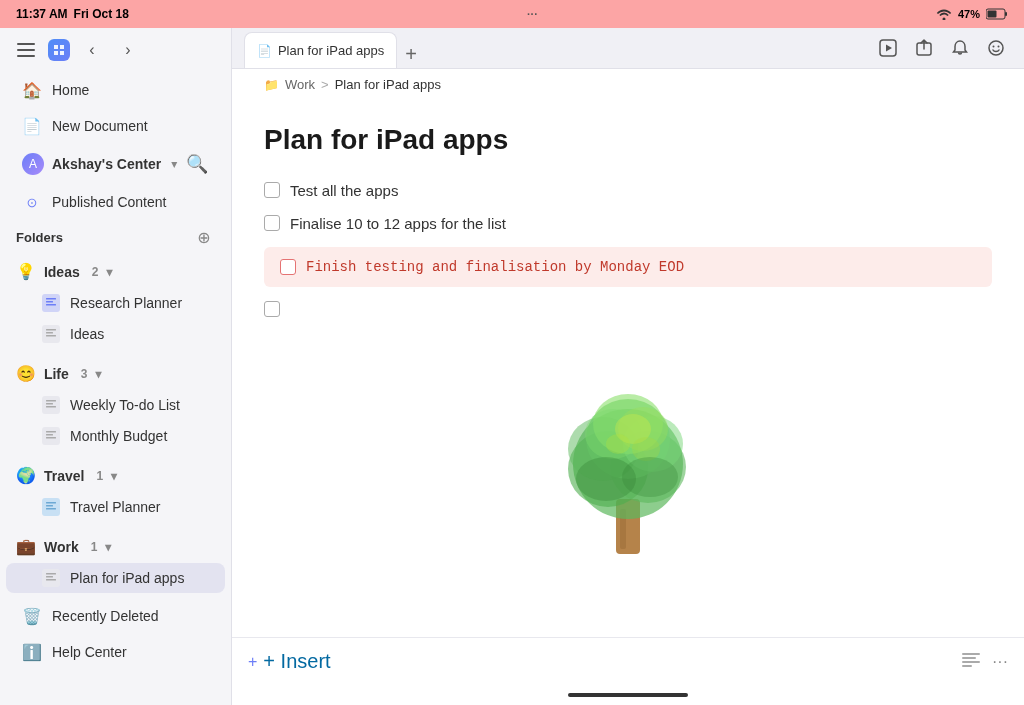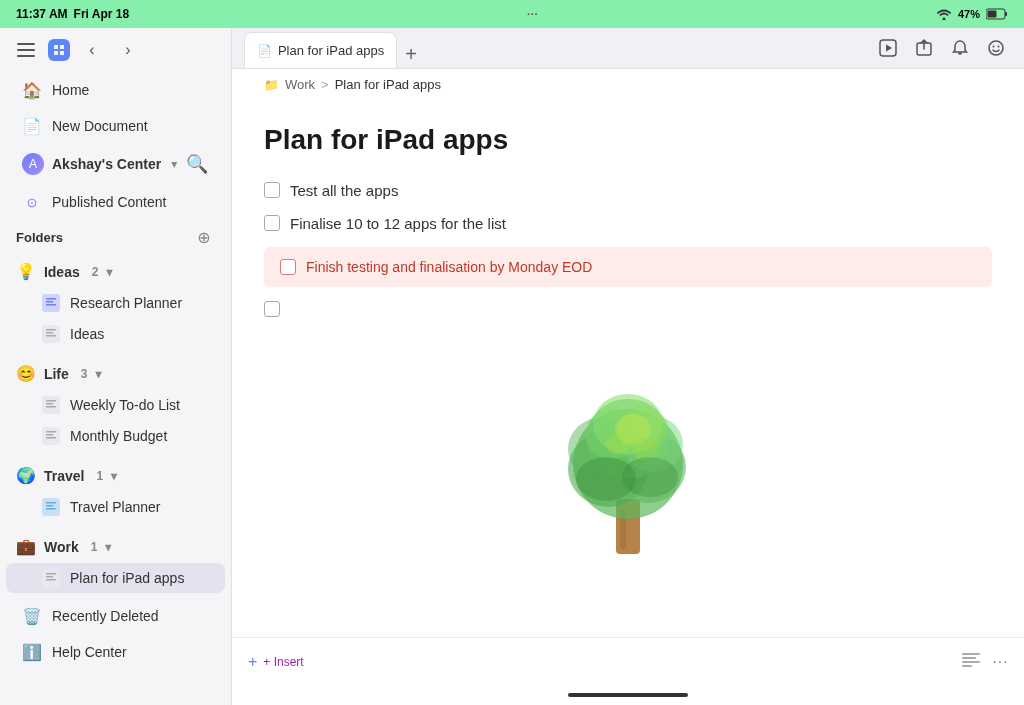--- a/index.html
+++ b/index.html
@@ -1,21 +1,21 @@
 <!DOCTYPE html>
 <html><head>
   <meta charset="utf-8">
   <style>
     * { box-sizing: border-box; margin: 0; padding: 0; }
     body { font-family: -apple-system, BlinkMacSystemFont, 'Segoe UI', sans-serif; background: #f0f0f5; width: 1024px; height: 705px; overflow: hidden; }
 
     
     .status-bar {
       position: absolute; top: 0; left: 0; right: 0; height: 28px;
-      background: #86efac; display: flex; align-items: center; justify-content: space-between;
+      background: #fca5a5; display: flex; align-items: center; justify-content: space-between;
       padding: 0 16px; font-size: 12px; font-weight: 600; z-index: 100;
     }
     .status-left { display: flex; align-items: center; gap: 6px; }
     .status-right { display: flex; align-items: center; gap: 6px; font-size: 11px; }
 
     
     .app-container {
       position: absolute; top: 28px; left: 0; right: 0; bottom: 0;
       display: flex;
     }
@@ -113,21 +113,21 @@
     .callout-green {
       background: #e8f8f0; border-left: 3px solid #34c77b; border-radius: 6px;
       padding: 12px 16px; margin: 12px 0; font-size: 14px; color: #1a7a47;
     }
     .callout-red {
       background: #fdecea; border-radius: 6px;
       padding: 12px 16px; margin: 12px 0;
       display: flex; align-items: center; gap: 10px;
     }
     .callout-red-checkbox { width: 16px; height: 16px; border: 1.5px solid #e57373; border-radius: 3px; flex-shrink: 0; background: white; }
-    .callout-red-text { font-size: 14px; color: #c0392b; }
+    .callout-red-text { font-size: 14px; color: #c0392b; font-family: Liberation Mono, monospace; }
 
     .empty-checkbox-row { margin: 12px 0; }
 
     .tree-container {
       display: flex; justify-content: center; padding: 20px 0;
     }
 
     
     .tree-svg { width: 200px; height: 220px; }
 
@@ -148,21 +148,21 @@
     .home-bar { width: 120px; height: 4px; background: #333; border-radius: 2px; }
 
     .search-btn { border: none; background: none; cursor: pointer; font-size: 18px; color: #555; }
   </style>
 </head>
 <body>
 
 <div class="status-bar">
   <div class="status-left">
     <span>11:37 AM</span>
-    <span>Fri Apr 18</span>
+    <span>Fri Oct 18</span>
   </div>
   <div style="font-size:11px; color:#555;">···</div>
   <div class="status-right">
 
     <svg width="16" height="12" viewBox="0 0 16 12">
       <path d="M8 9.5a1.5 1.5 0 1 1 0 3 1.5 1.5 0 0 1 0-3z" fill="#333"></path>
       <path d="M8 6.5c1.4 0 2.7.6 3.6 1.5l1.1-1.1A6.9 6.9 0 0 0 8 4.5a6.9 6.9 0 0 0-4.7 2.4l1.1 1.1A5.3 5.3 0 0 1 8 6.5z" fill="#333"></path>
       <path d="M8 3.5c2.4 0 4.5 1 6 2.6L15.2 5A9.4 9.4 0 0 0 8 1.5 9.4 9.4 0 0 0 .8 5L2 6.1A7.8 7.8 0 0 1 8 3.5z" fill="#333"></path>
     </svg>
     <span>47%</span>
@@ -439,21 +439,21 @@
             <ellipse cx="78" cy="130" rx="30" ry="22" fill="#3a8a3a" opacity="0.4"></ellipse>
             <ellipse cx="122" cy="128" rx="28" ry="20" fill="#3a8a3a" opacity="0.35"></ellipse>
           </svg>
         </div>
 
       </div>
 
       <div class="bottom-bar">
         <div class="bottom-insert">
           <span style="font-size:16px;color:#6c7ef7;">+</span>
-          <span style="color:#a21caf; font-size:12px;text-align:right;">+ Insert</span>
+          <span style="color:#0369a1; font-size:20px;text-align:right;">+ Insert</span>
         </div>
         <div class="bottom-right">
           <button class="bottom-dots-btn">
             <svg width="18" height="14" viewBox="0 0 18 14">
                 <rect width="18" height="2" rx="1" fill="#aaa"></rect>
                 <rect y="4" width="14" height="2" rx="1" fill="#aaa"></rect>
                 <rect y="8" width="18" height="2" rx="1" fill="#aaa"></rect>
                 <rect y="12" width="10" height="2" rx="1" fill="#aaa"></rect>
               </svg>
           </button>

